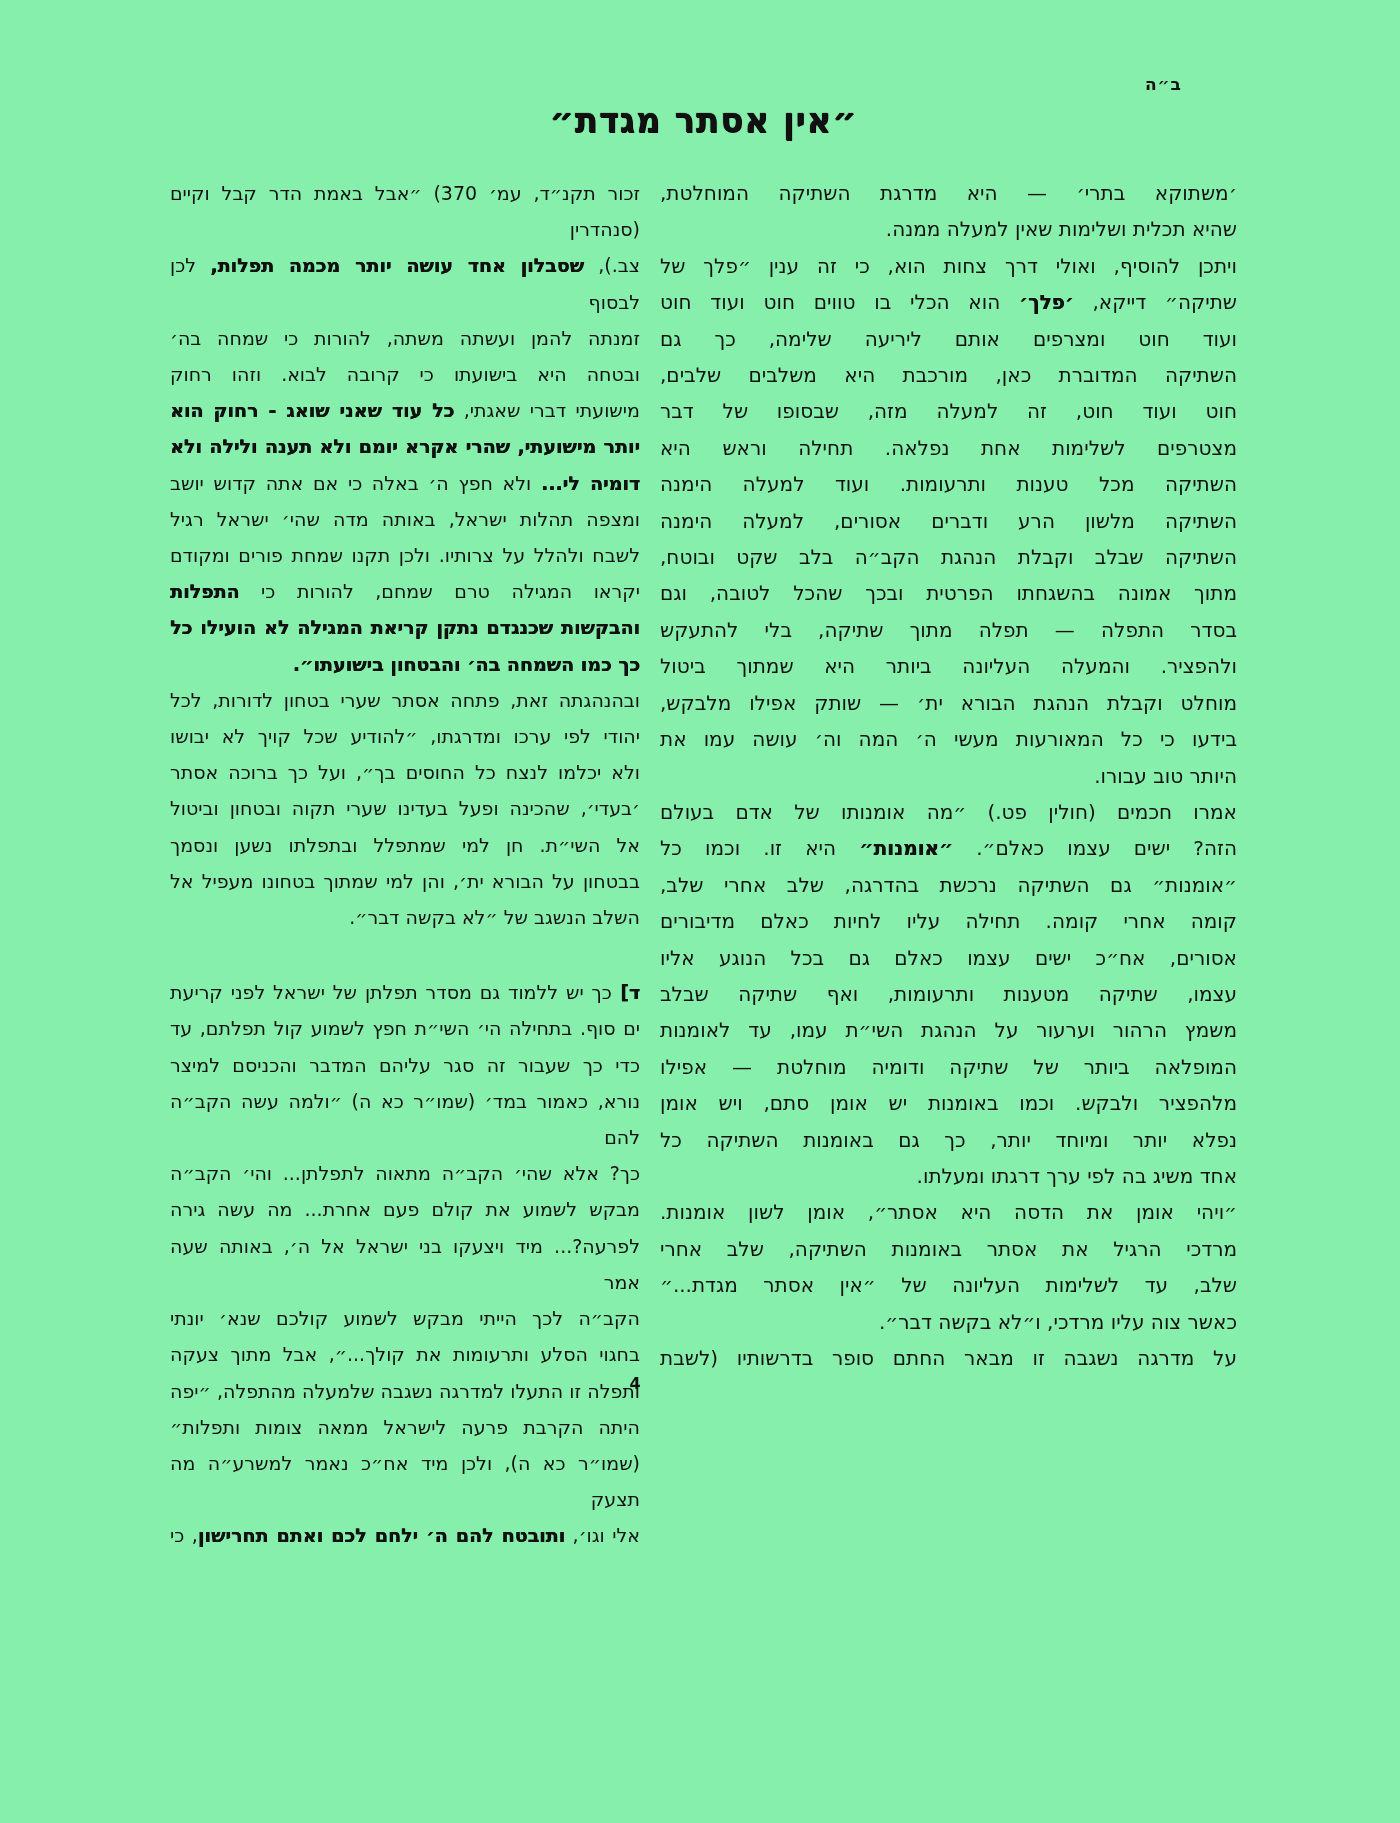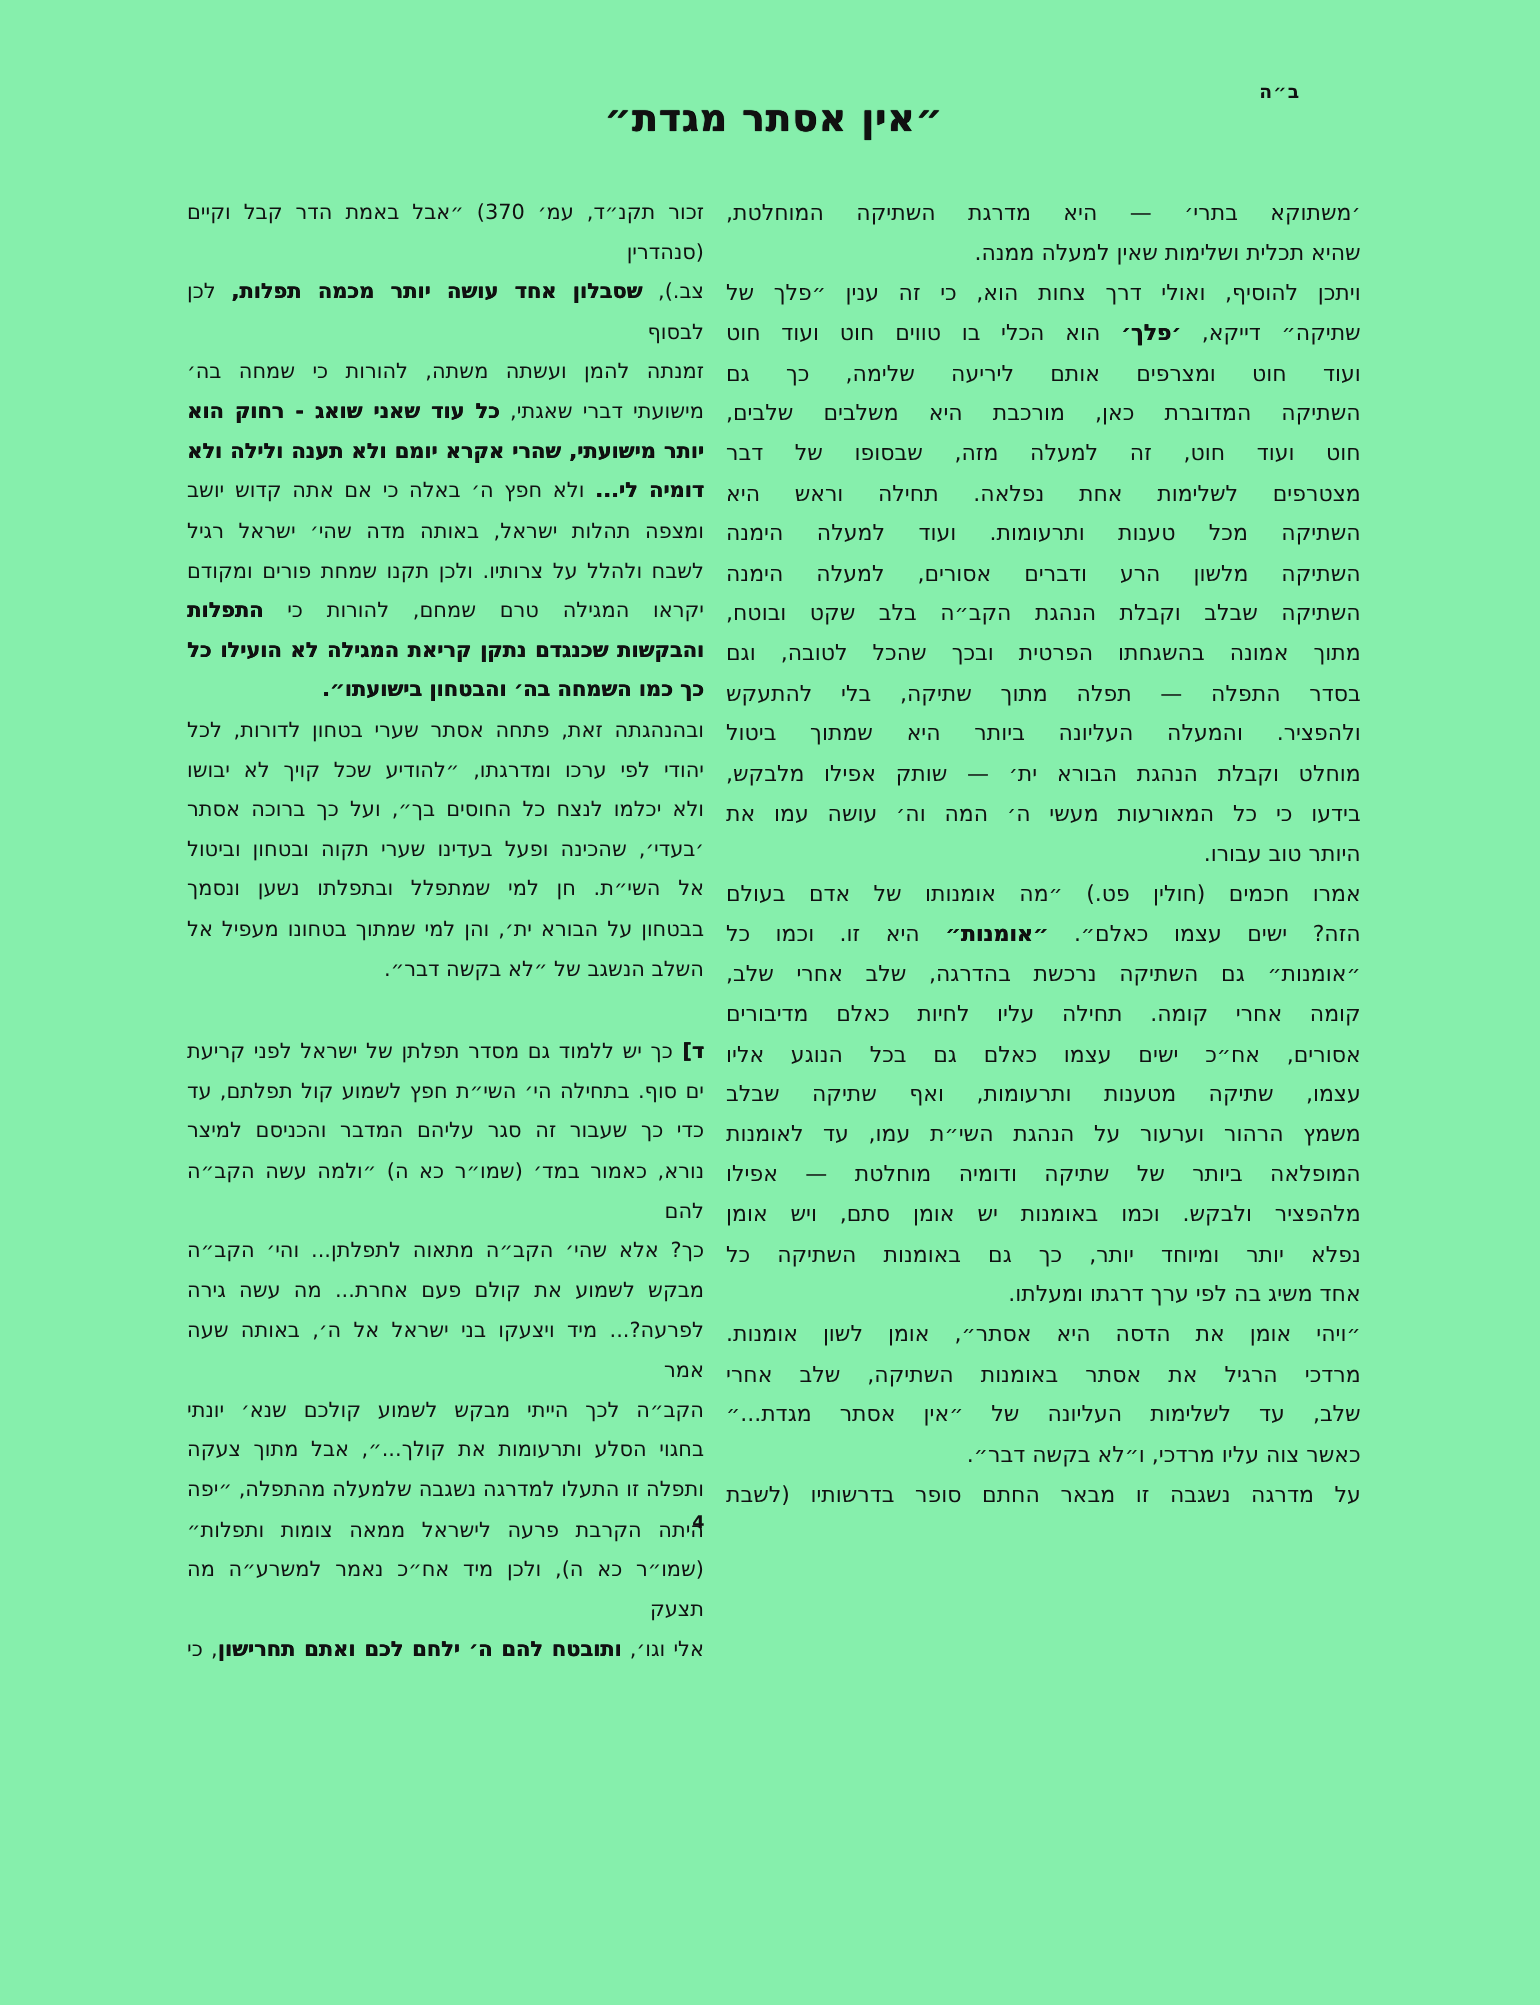--- a/index.html
+++ b/index.html
@@ -1,20 +1,20 @@
 <!DOCTYPE html>
 <html lang="he"><head>
 <meta charset="utf-8">
 <style>
   html,body{margin:0;padding:0;background:#ffffff;}
   .page{position:relative;width:1400px;height:1823px;background:#86efac;
         font-family:"DejaVu Sans",sans-serif;direction:rtl;overflow:hidden;color:#111;}
   .bsd{position:absolute;top:74px;right:218px;font-size:17px;font-weight:bold;
        letter-spacing:1px;}
-  .title{position:absolute;top:88px;left:170px;width:1067px;text-align:center;
+  .title{position:absolute;top:100px;left:170px;width:1067px;text-align:center;
          font-size:34px;font-weight:bold;letter-spacing:1px;
          text-shadow:0 0 1px #000, 0.5px 0.5px 0 #000;}
   .col{position:absolute;top:175px;text-align:justify;}
   .col-right{right:163px;width:577px;font-size:20px;line-height:36.4px;}
   .col-left{left:170px;width:470px;font-size:19px;line-height:36.2px;}
   .line{text-align:justify;text-align-last:justify;white-space:normal;}
   .line.le{text-align-last:right;}
   .gap{margin-top:39px;}
   .b{font-weight:bold;text-shadow:0.4px 0 0 #000;}
   .pagenum{position:absolute;top:1374px;left:620px;width:30px;text-align:center;
@@ -58,20 +58,21 @@
       <div class="line"><span>״ויהי אומן את הדסה היא אסתר״, אומן לשון אומנות.</span></div>
       <div class="line"><span>מרדכי הרגיל את אסתר באומנות השתיקה, שלב אחרי</span></div>
       <div class="line"><span>שלב, עד לשלימות העליונה של ״אין אסתר מגדת...״</span></div>
       <div class="line le"><span>כאשר צוה עליו מרדכי, ו״לא בקשה דבר״.</span></div>
       <div class="line"><span>על מדרגה נשגבה זו מבאר החתם סופר בדרשותיו (לשבת</span></div>
     </div>
   <div class="col col-left">
       <div class="line"><span>זכור תקנ״ד, עמ׳ 370) ״אבל באמת הדר קבל וקיים (סנהדרין</span></div>
       <div class="line"><span>צב.), </span><span class="b">שסבלון אחד עושה יותר מכמה תפלות,</span><span> לכן לבסוף</span></div>
       <div class="line"><span>זמנתה להמן ועשתה משתה, להורות כי שמחה בה׳</span></div>
+      <div class="line"><span>ובטחה היא בישועתו כי קרובה לבוא. וזהו רחוק</span></div>
       <div class="line"><span>מישועתי דברי שאגתי, </span><span class="b">כל עוד שאני שואג - רחוק הוא</span></div>
       <div class="line"><span class="b">יותר מישועתי, שהרי אקרא יומם ולא תענה ולילה ולא</span></div>
       <div class="line"><span class="b">דומיה לי...</span><span> ולא חפץ ה׳ באלה כי אם אתה קדוש יושב</span></div>
       <div class="line"><span>ומצפה תהלות ישראל, באותה מדה שהי׳ ישראל רגיל</span></div>
       <div class="line"><span>לשבח ולהלל על צרותיו. ולכן תקנו שמחת פורים ומקודם</span></div>
       <div class="line"><span>יקראו המגילה טרם שמחם, להורות כי </span><span class="b">התפלות</span></div>
       <div class="line"><span class="b">והבקשות שכנגדם נתקן קריאת המגילה לא הועילו כל</span></div>
       <div class="line le"><span class="b">כך כמו השמחה בה׳ והבטחון בישועתו״.</span></div>
       <div class="line"><span>ובהנהגתה זאת, פתחה אסתר שערי בטחון לדורות, לכל</span></div>
       <div class="line"><span>יהודי לפי ערכו ומדרגתו, ״להודיע שכל קויך לא יבושו</span></div>

